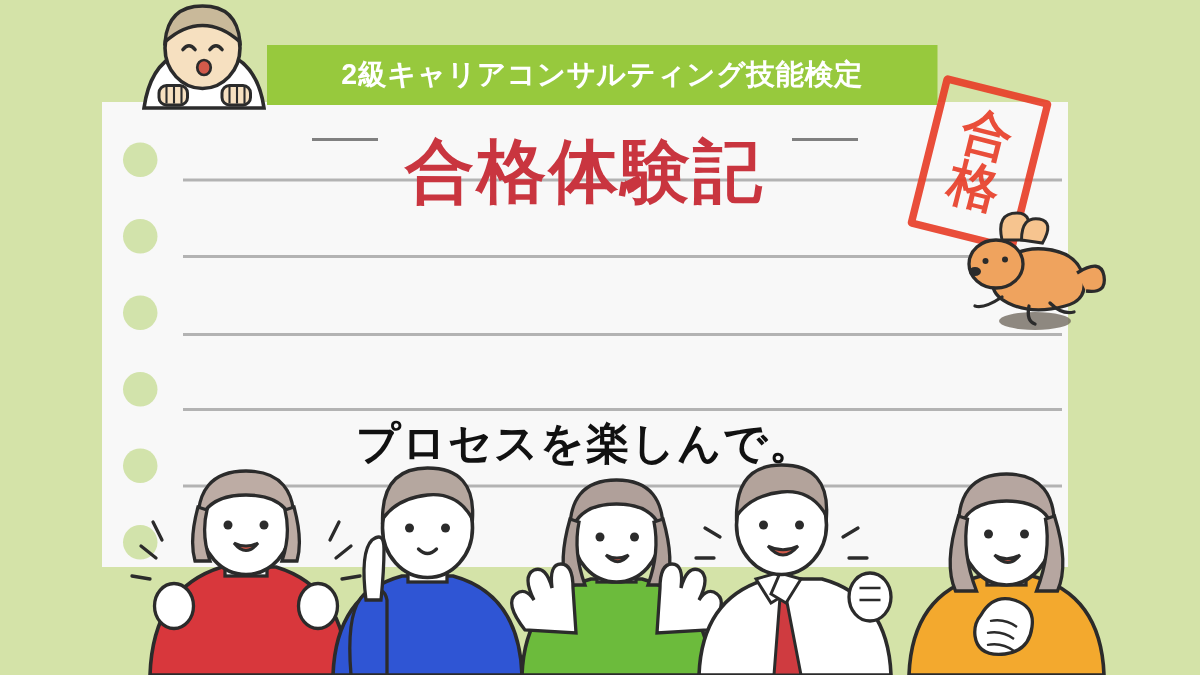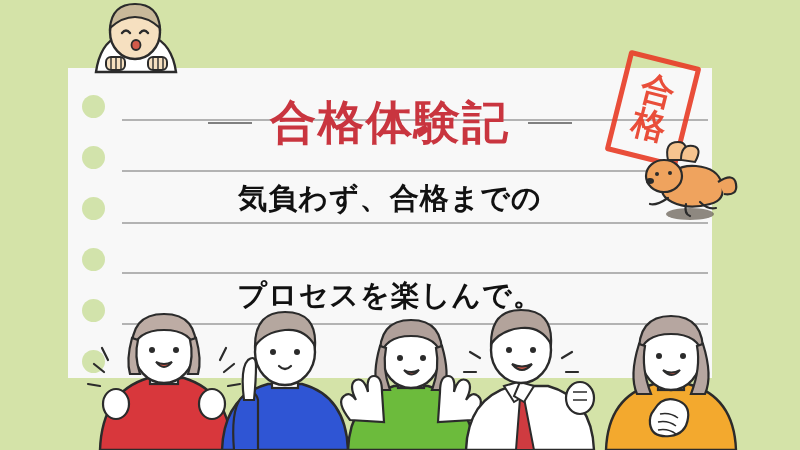--- a/index.html
+++ b/index.html
@@ -32,21 +32,21 @@
     display:flex; align-items:center; justify-content:center;
   }
   .banner span {
     color:#ffffff; font-size:19px; font-weight:bold; letter-spacing:.5px;
     white-space:nowrap;
   }
 
   
   .title-row {
     position:absolute; left:68px; top:92px; width:644px; height:62px;
-    display:flex; align-items:center; justify-content:center; gap:18px;
+    display:flex; align-items:flex-start; justify-content:center; gap:18px;
   }
   .title-dash { width:44px; height:2px; background:#808080; }
   .title-text {
     color:#c9353f; font-size:46px; font-weight:bold; letter-spacing:2px;
     white-space:nowrap; line-height:1;
     font-family:"Liberation Serif","DejaVu Serif",serif;
   }
 
   
   .sub {
@@ -103,28 +103,30 @@
   <div class="rule" style="top:272px"></div>
   <div class="rule" style="top:323px"></div>
 
   <div class="dot" style="top:95px"></div>
   <div class="dot" style="top:146px"></div>
   <div class="dot" style="top:197px"></div>
   <div class="dot" style="top:248px"></div>
   <div class="dot" style="top:299px"></div>
   <div class="dot" style="top:350px"></div>
 
+  <div class="banner">
+    <span>2級キャリアコンサルティング技能検定</span>
+  </div>
 
   <div class="title-row">
     <div class="title-dash"></div>
     <div class="title-text">合格体験記</div>
     <div class="title-dash"></div>
   </div>
 
-  <div class="sub sub1">気負わず、合格までの</div>
   <div class="sub sub2">プロセスを楽しんで。</div>
 
 
   <div class="stamp">
     <div class="stamp-box">
       <div>合</div>
       <div>格</div>
     </div>
   </div>
 

